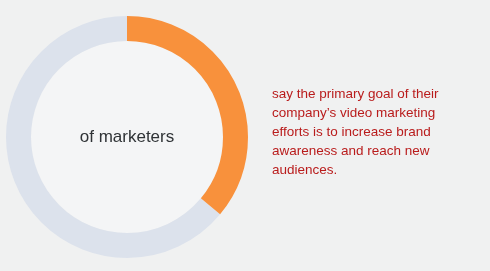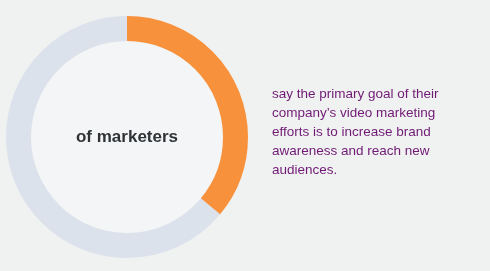--- a/index.html
+++ b/index.html
@@ -55,32 +55,31 @@
     color: #f4512c;
     line-height: 1;
     letter-spacing: -1px;
     margin: 0 0 4px 0;
   }
   .stat-label {
     font-size: 17px;
     color: #2f3336;
     line-height: 1.1;
     margin: 0;
-    font-weight: bold;
   }
 
   
   .description {
     position: absolute;
     left: 272px;
     top: 84px;
     width: 200px;
     font-size: 13.5px;
     line-height: 19px;
-    color: #701a75;
+    color: #b91c1c;
     margin: 0;
   }
 </style>
 </head>
 <body>
 
 <div id="stat-figure">
 
   <div class="donut-wrap">
     <svg class="donut-svg" viewBox="0 0 242 242">

